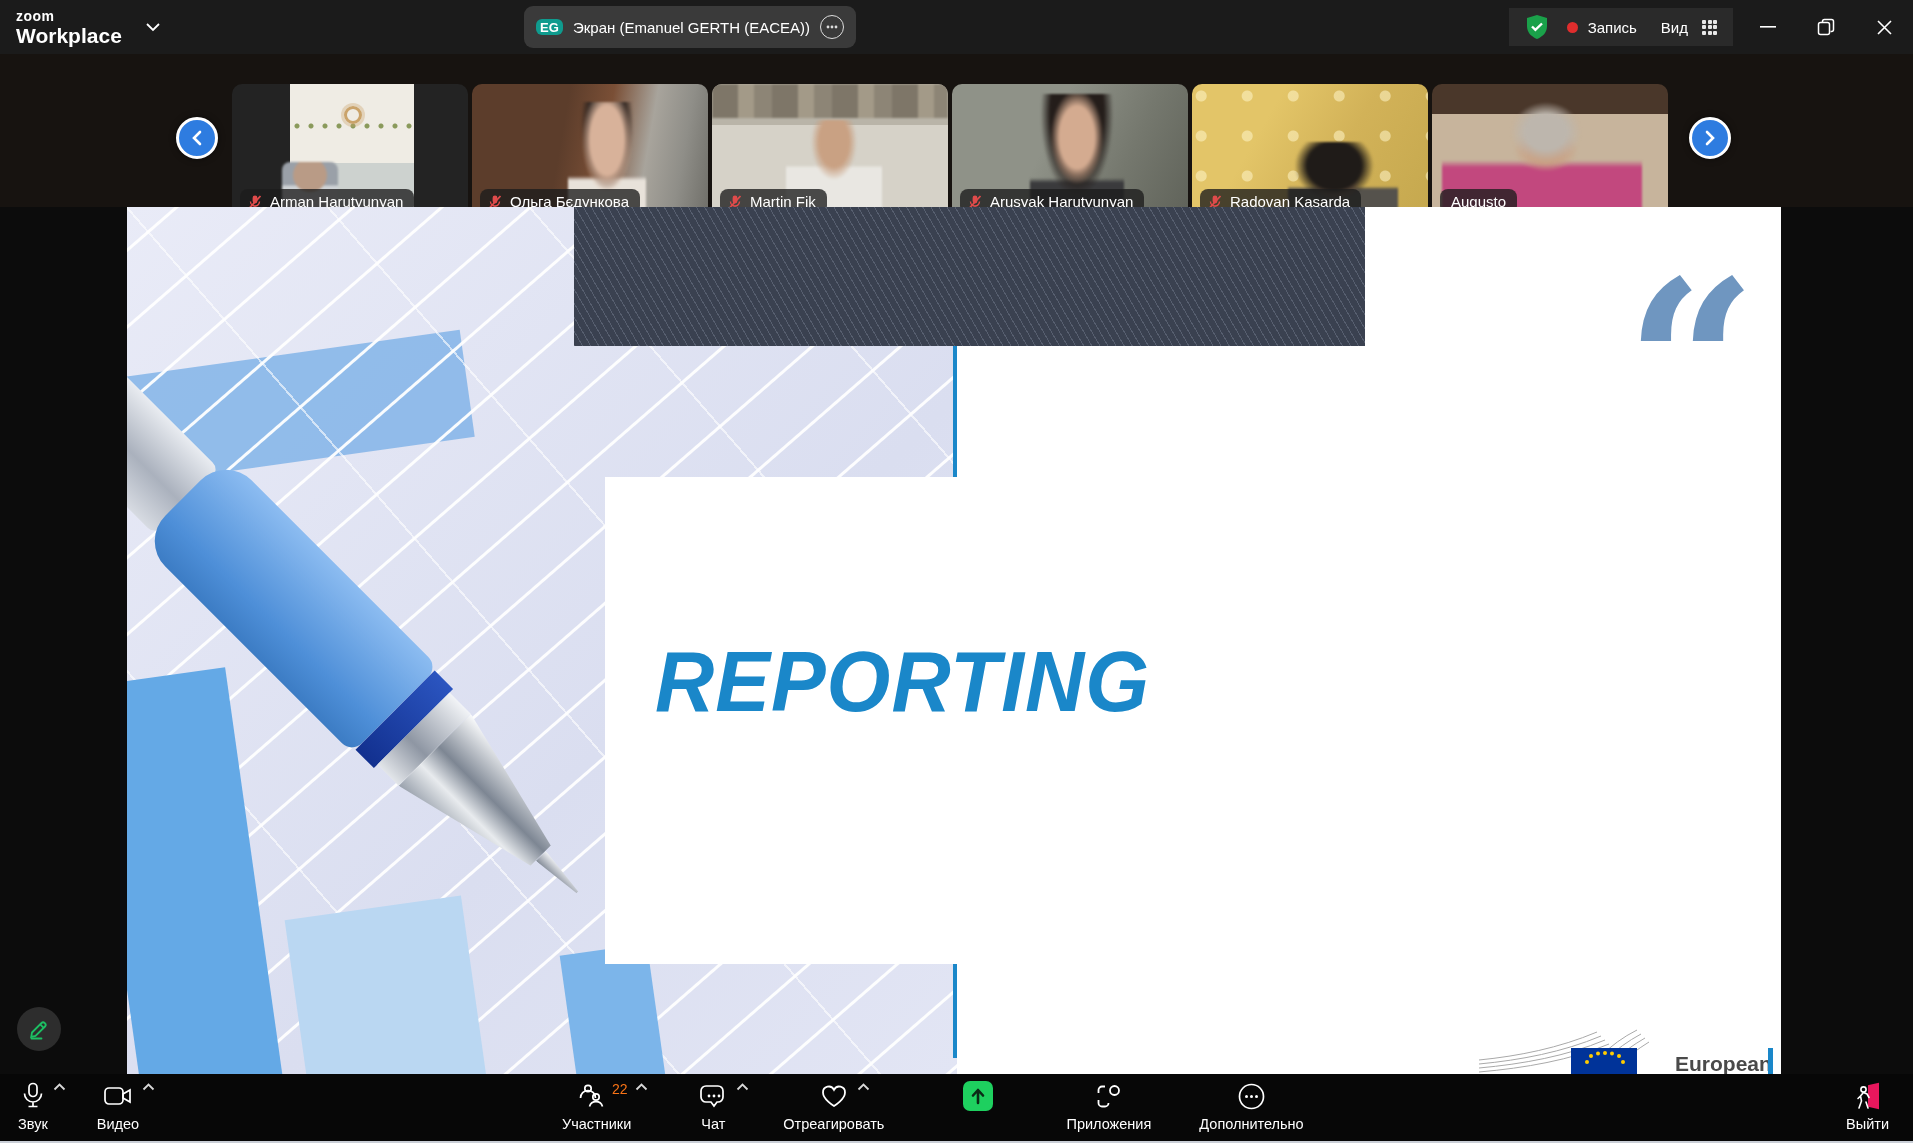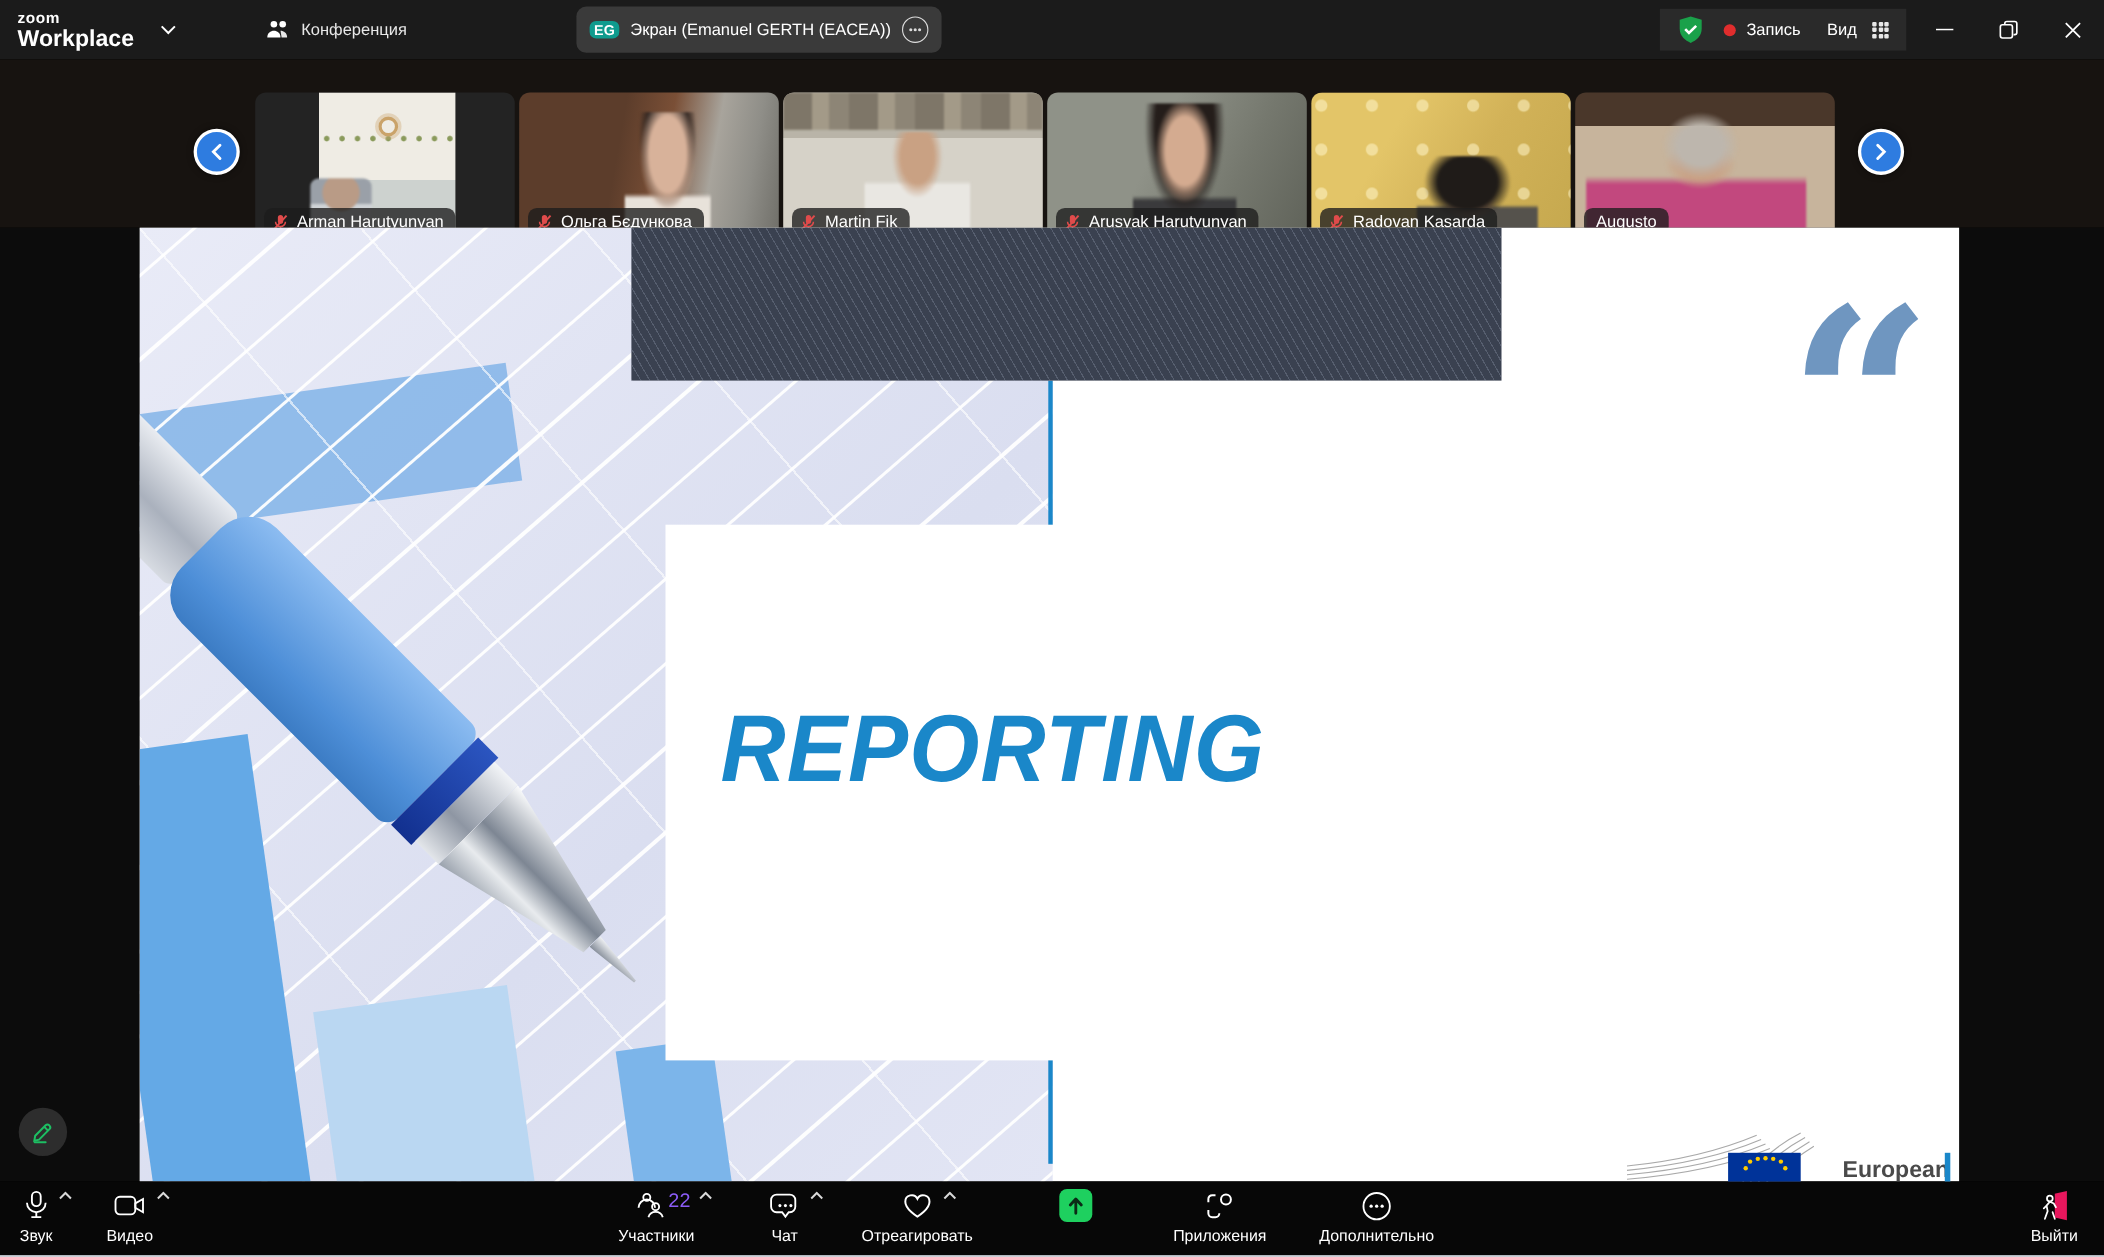--- a/index.html
+++ b/index.html
@@ -125,51 +125,40 @@
   
   .toolbar { position:relative; height:69px; background:#070707; border-bottom:2px solid #c9ced6; }
   .tb-group { position:absolute; top:7px; display:flex; align-items:flex-start; }
   .tb-left { left:18px; gap:35px; }
   .tb-center { left:562px; gap:38px; }
   .tb-right { right:24px; }
   .tb-btn { display:flex; flex-direction:column; align-items:center; gap:5px; color:#fff; }
   .tb-btn .lbl { font-size:14.5px; white-space:nowrap; }
   .icon-row { position:relative; height:30px; display:flex; align-items:center; }
   .chev-up { position:absolute; right:-22px; top:2px; }
-  .count { position:absolute; right:-24px; top:0; font-size:18px; color:#8b5cf6; }
+  .count { position:absolute; right:-24px; top:0; font-size:14px; color:#f97316; }
   .count-pad { padding-right:10px; }
   .share-sq { width:30px; height:30px; border-radius:7px; background:#1ed05f; display:flex;
     align-items:center; justify-content:center; }
   svg { display:block; }
 </style>
 </head>
 <body>
 
 <div class="titlebar">
   <div class="brand">
     <div class="brand-text">
       <div class="z1">zoom</div>
       <div class="z2">Workplace</div>
     </div>
     <span class="chev-down">
       <svg width="14" height="9" viewBox="0 0 14 9">
           <path d="M1 1l6 6 6-6" stroke="#fff" stroke-width="1.8" fill="none"></path>
         </svg>
     </span>
-  </div>
-  <div class="tab-meeting">
-    <span>
-      <svg width="22" height="20" viewBox="0 0 22 20" fill="#fff">
-        <circle cx="7" cy="5" r="3"></circle>
-          <circle cx="15" cy="5" r="3"></circle>
-        <path d="M1 17c0-4 3-6 6-6s6 2 6 6z"></path>
-          <path d="M13 11c3 0 6 2 6 6h-5" opacity=".9"></path>
-      </svg>
-    </span>
-    <span>Конференция</span>
   </div>
   <div class="tab-screen">
     <span class="eg-badge">EG</span>
     <span>Экран (Emanuel GERTH (EACEA))</span>
     <span class="tab-more">
       <svg width="12" height="4" viewBox="0 0 12 4" fill="#ddd">
           <circle cx="2" cy="2" r="1.4"></circle>
           <circle cx="6" cy="2" r="1.4"></circle>
           <circle cx="10" cy="2" r="1.4"></circle>
         </svg>

